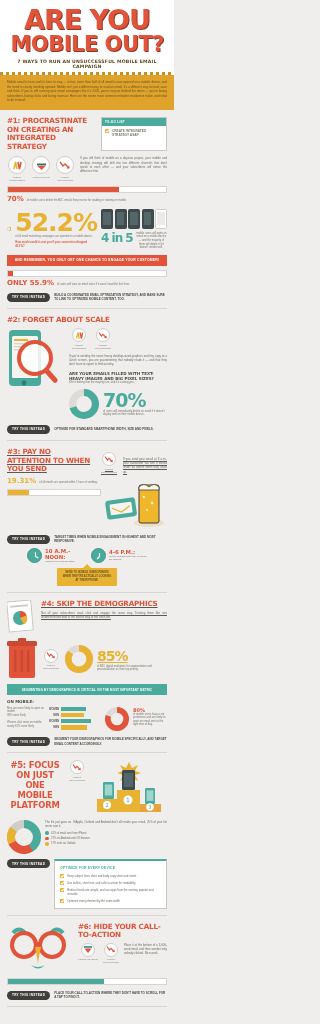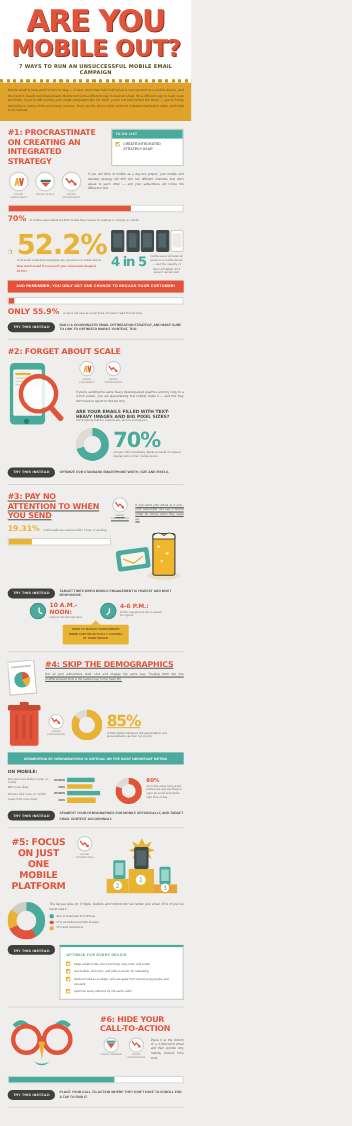--- a/index.html
+++ b/index.html
@@ -651,21 +651,21 @@
             <span class="check-box"></span>
             <span class="check-txt">Optimize every element by the same width</span>
           </div>
       </div>
     </div>
   </div>
 
   <div class="divider"></div>
 
   <div class="sec">
-    <div class="row" style="gap:22px; align-items:flex-start;justify-content:center;">
+    <div class="row" style="gap:9px; align-items:flex-start;justify-content:center;">
       <svg width="62" height="50" viewBox="0 0 62 50">
         <path d="M6 10 q6 -7 12 0" stroke="#4aab9d" stroke-width="4" fill="none"></path>
         <path d="M44 10 q6 -7 12 0" stroke="#4aab9d" stroke-width="4" fill="none"></path>
         <circle cx="17" cy="22" r="12" fill="none" stroke="#e2543a" stroke-width="4"></circle>
         <circle cx="45" cy="22" r="12" fill="none" stroke="#e2543a" stroke-width="4"></circle>
         <rect x="28" y="19" width="6" height="4" fill="#e2543a"></rect>
         <path d="M28 24 q3 14 3 18 q0 -4 3 -18 z" fill="#e8b233"></path>
         <path d="M24 42 q7 7 14 0 q-7 4 -14 0z" fill="#4aab9d"></path>
       </svg>
       <div class="col" style="flex:1;">

